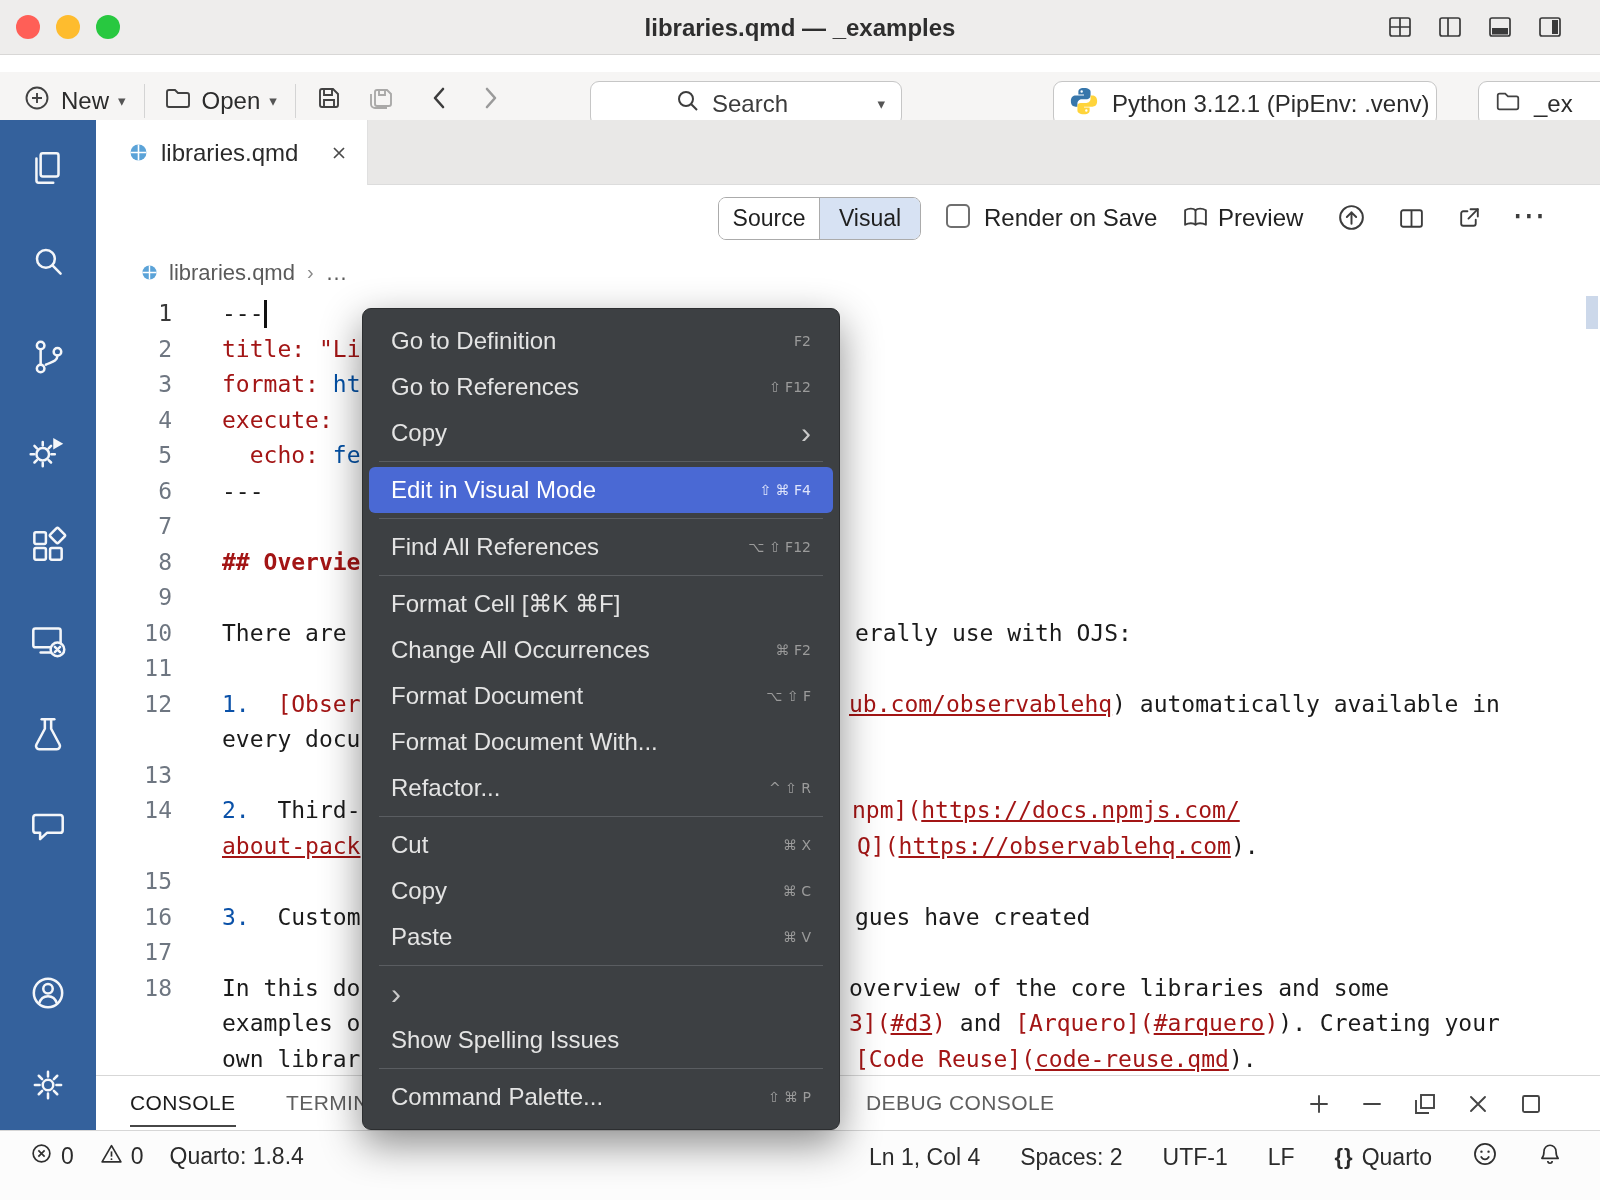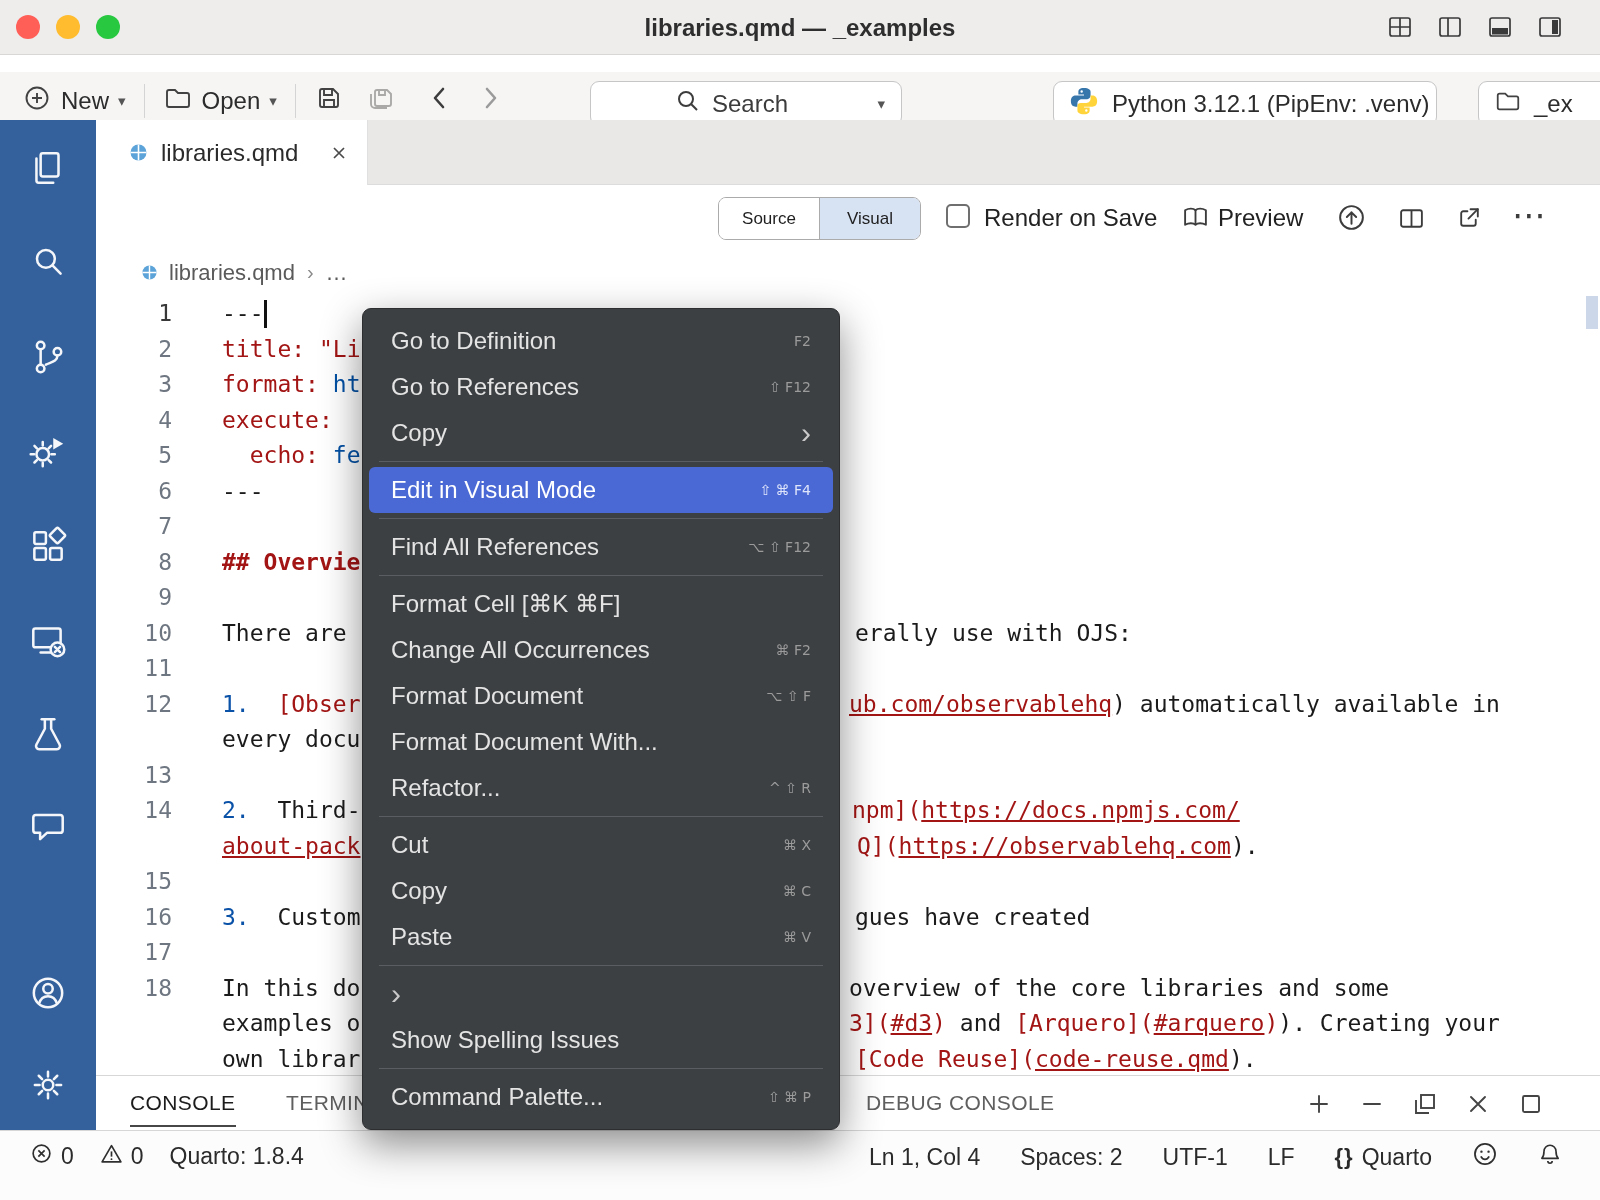--- a/index.html
+++ b/index.html
@@ -32,21 +32,21 @@
   .act-ic{position:absolute;left:27px;width:42px;height:42px;opacity:.95;}
   .act-ic svg{display:block}
 
   
   .edcol{position:absolute;left:96px;top:120px;width:1504px;height:1010px;background:#737373;}
   .tabbar{position:absolute;top:0;left:0;right:0;height:65px;background:#e9e8e7;border-bottom:1px solid #dcdcdc;box-sizing:border-box;}
   .tab{position:absolute;left:0;top:0;width:272px;height:65px;background:#fff;border-right:1px solid #e0e0e0;display:flex;align-items:center;gap:14px;padding-left:34px;box-sizing:border-box;font-size:24px;color:#2b2b2b;}
   .tab-close{margin-left:auto;margin-right:18px;display:flex;}
 
   .edtools{position:absolute;top:65px;left:0;right:0;height:65px;background:#fff;}
-  .segwrap{position:absolute;left:622px;top:12px;height:41px;display:flex;border:1.5px solid #ababab;border-radius:8px;overflow:hidden;font-size:17px;}
+  .segwrap{position:absolute;left:622px;top:12px;height:41px;display:flex;border:1.5px solid #ababab;border-radius:8px;overflow:hidden;font-size:23px;}
   .seg{width:100px;display:flex;align-items:center;justify-content:center;color:#1f1f1f;}
   .seg.src{background:#fff;}
   .seg.vis{background:#d7e2f3;border-left:1.5px solid #ababab;}
   .cb{position:absolute;left:850px;top:19px;width:24px;height:24px;border:2px solid #6f6f6f;border-radius:5px;background:#fff;box-sizing:border-box;}
   .cb-label{position:absolute;left:888px;top:0;line-height:65px;font-size:24px;color:#222;}
   .prev-ic{position:absolute;left:1086px;top:19px;}
   .prev-label{position:absolute;left:1122px;top:0;line-height:65px;font-size:24px;color:#222;}
   .ic-circleup{position:absolute;left:1240px;top:17px;}
   .ic-split{position:absolute;left:1302px;top:20px;}
   .ic-ext{position:absolute;left:1360px;top:19px;}

